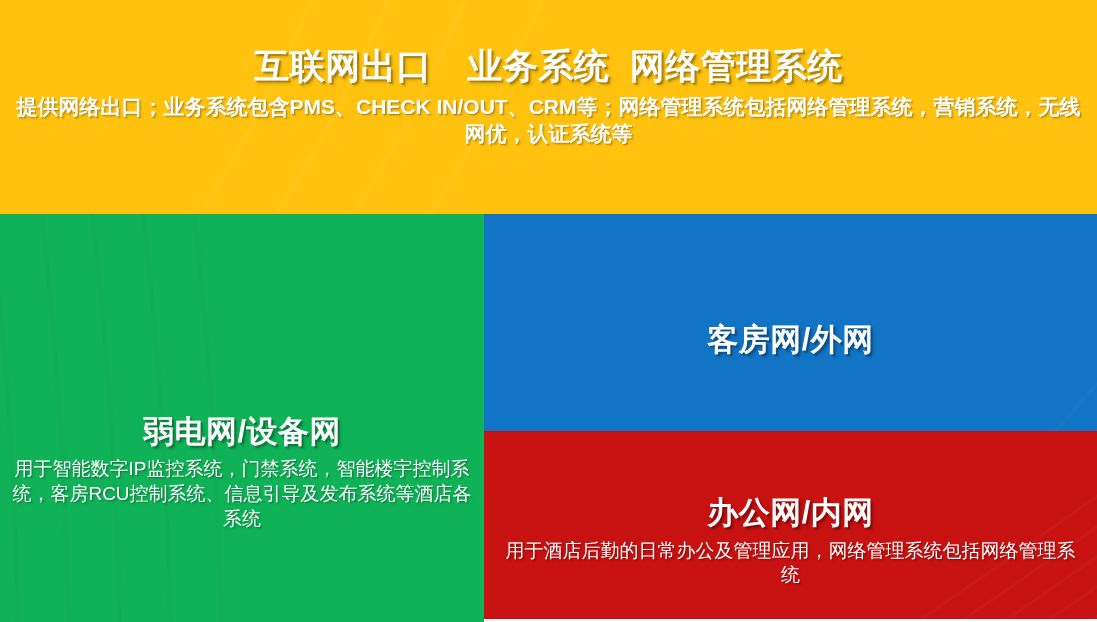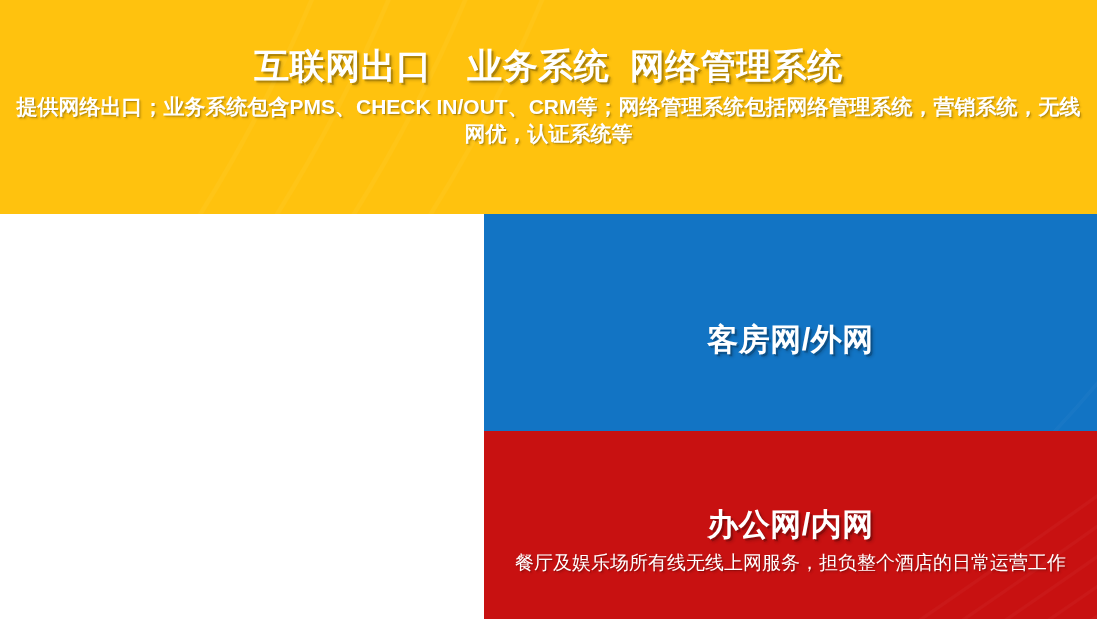--- a/index.html
+++ b/index.html
@@ -113,20 +113,37 @@
         <path d="M300 210 C 360 140, 395 70, 420 -20"></path>
         <path d="M320 210 C 380 140, 415 70, 440 -20"></path>
       </g>
     </svg>
     <div class="inner">
       <div class="h-title">互联网出口　业务系统  网络管理系统</div>
       <div class="h-body">提供网络出口；业务系统包含PMS、CHECK IN/OUT、CRM等；网络管理系统包括网络管理系统，营销系统，无线网优，认证系统等</div>
     </div>
   </section>
 
+  <section class="panel" id="p-green">
+    <svg class="tex" viewBox="0 0 200 300" preserveAspectRatio="none">
+      <g stroke="#000000" stroke-opacity="0.05" fill="none" stroke-width="1.4">
+        <path d="M-10 -20 C 5 80, 10 190, -5 320"></path>
+        <path d="M5 -20 C 20 80, 25 190, 10 320"></path>
+        <path d="M20 -20 C 35 80, 40 190, 25 320"></path>
+        <path d="M35 -20 C 50 80, 55 190, 40 320"></path>
+        <path d="M50 -20 C 65 80, 70 190, 55 320"></path>
+        <path d="M65 -20 C 80 80, 85 190, 70 320"></path>
+        <path d="M80 -20 C 95 80, 100 190, 85 320"></path>
+      </g>
+    </svg>
+    <div class="inner">
+      <div class="h-title">弱电网/设备网</div>
+      <div class="h-body">用于智能数字IP监控系统，门禁系统，智能楼宇控制系统，客房RCU控制系统、信息引导及发布系统等酒店各系统</div>
+    </div>
+  </section>
 
   <section class="panel" id="p-blue">
     <svg class="tex" viewBox="0 0 300 120" preserveAspectRatio="none">
       <g stroke="#ffffff" stroke-opacity="0.05" fill="none" stroke-width="1.2">
         <path d="M200 130 C 250 90, 285 45, 310 -10"></path>
         <path d="M215 130 C 265 90, 300 45, 325 -10"></path>
         <path d="M230 130 C 280 90, 315 45, 340 -10"></path>
       </g>
     </svg>
     <div class="inner">
@@ -139,17 +156,17 @@
       <g stroke="#ffffff" stroke-opacity="0.055" fill="none" stroke-width="1.2">
         <path d="M150 110 C 210 70, 260 35, 320 -10"></path>
         <path d="M165 110 C 225 70, 275 35, 335 -10"></path>
         <path d="M180 110 C 240 70, 290 35, 350 -10"></path>
         <path d="M195 110 C 255 70, 305 35, 365 -10"></path>
         <path d="M210 110 C 270 70, 320 35, 380 -10"></path>
       </g>
     </svg>
     <div class="inner">
       <div class="h-title">办公网/内网</div>
-      <div class="h-body">餐厅及娱乐场所有线无线上网服务，担负整个酒店的日常运营工作</div>
+      <div class="h-body">用于酒店后勤的日常办公及管理应用，网络管理系统包括网络管理系统</div>
     </div>
   </section>
 
 </div>
 
 </body></html>

